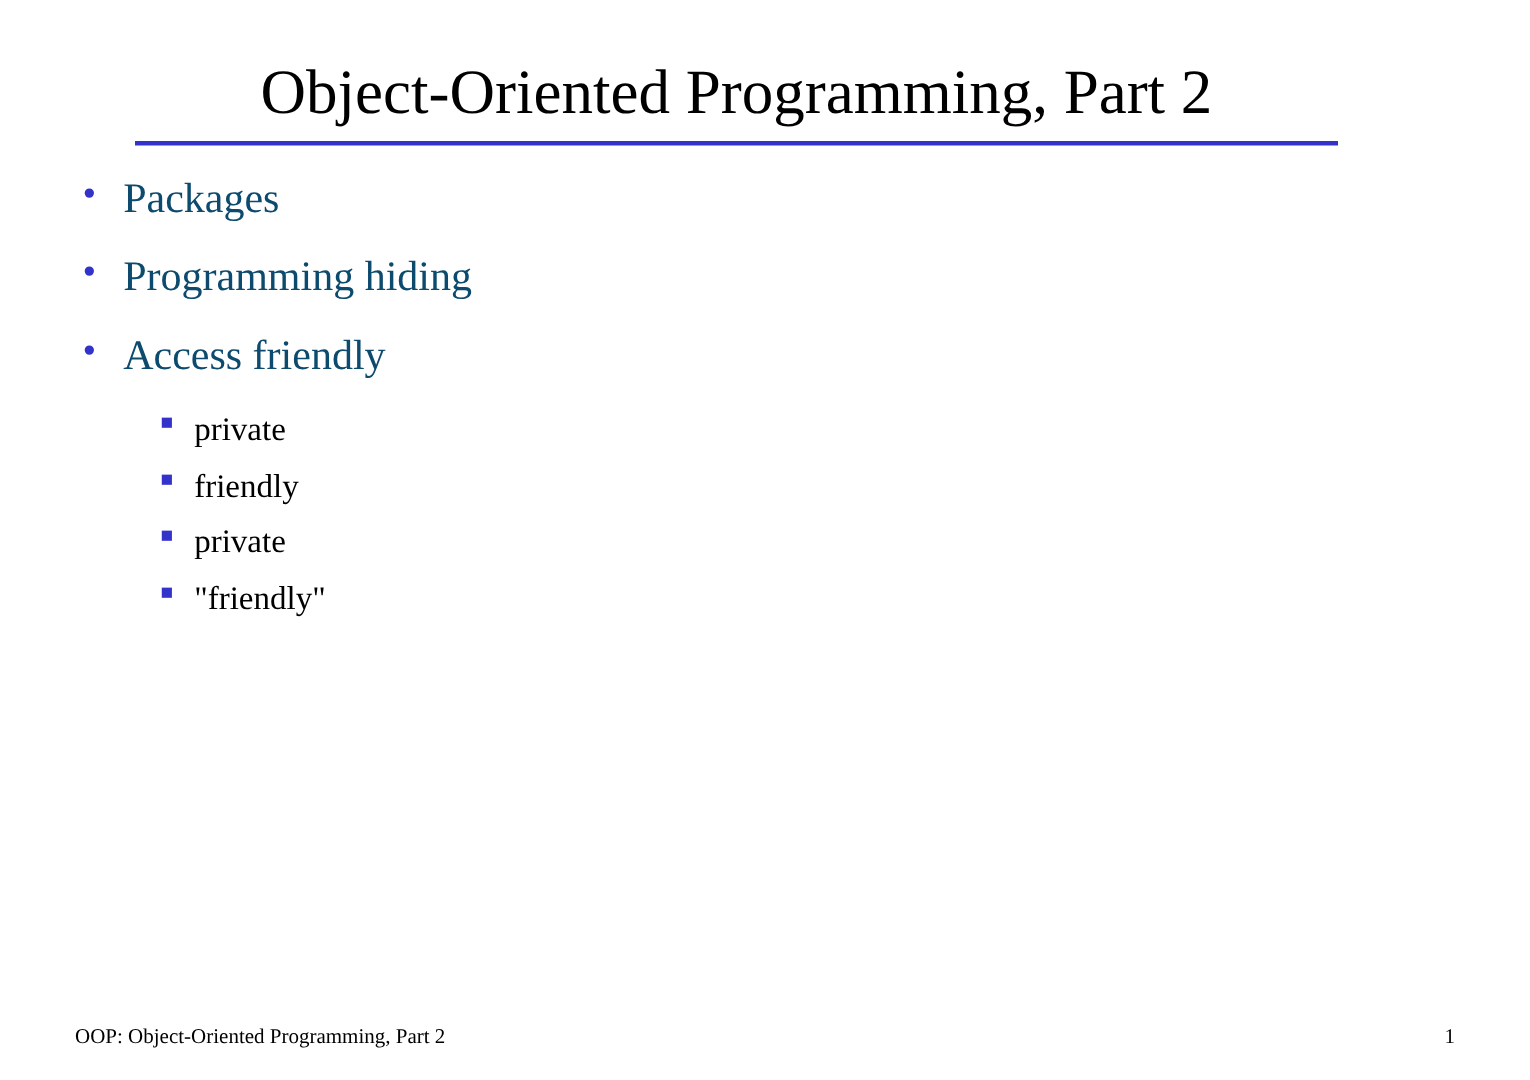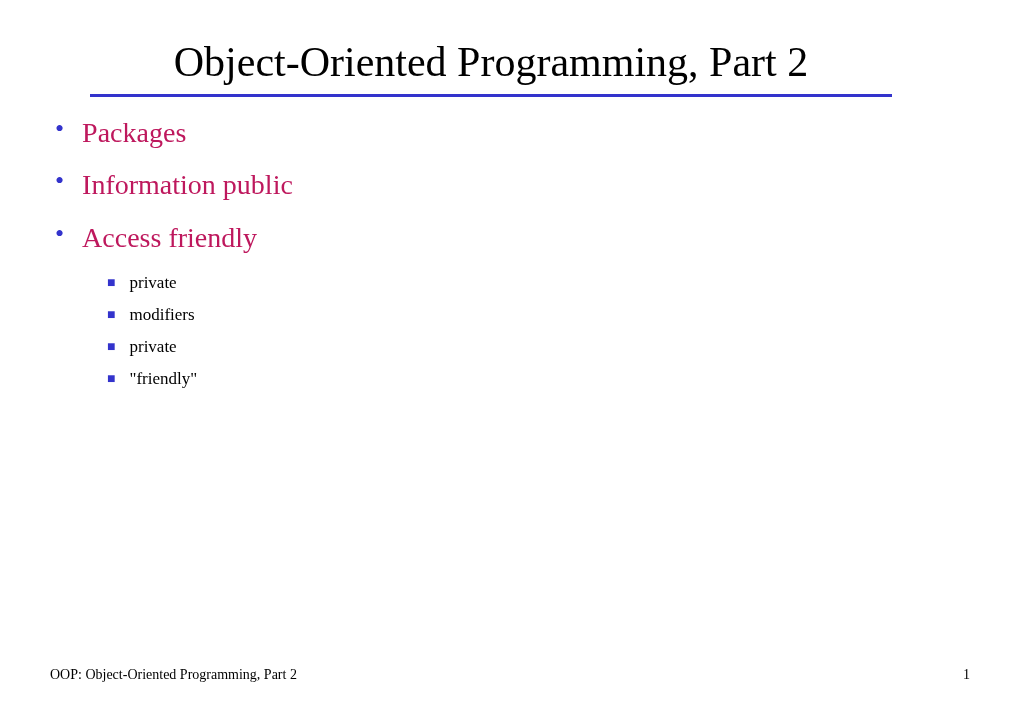--- a/index.html
+++ b/index.html
@@ -48,48 +48,48 @@
     .bullet-dot {
       color: #3333cc;
       font-size: 26px;
       line-height: 24px;
       margin-right: 18px;
       margin-top: 2px;
       flex-shrink: 0;
     }
     .bullet-text {
       font-size: 28px;
-      color: #be185d;
+      color: #0c4a6e;
       line-height: 1.3;
     }
     .sub-list {
       list-style: none;
       margin-left: 52px;
       margin-top: 4px;
     }
     .sub-item {
       display: flex;
       align-items: flex-start;
       margin-bottom: 10px;
     }
     .sub-square {
       color: #3333cc;
       font-size: 14px;
       line-height: 22px;
       margin-right: 14px;
       flex-shrink: 0;
     }
     .sub-text {
-      font-size: 17px;
+      font-size: 22px;
       color: #000000;
       line-height: 1.25;
     }
     .footer {
       position: absolute;
-      bottom: 37px;
+      bottom: 20px;
       left: 50px;
       right: 50px;
       display: flex;
       justify-content: space-between;
       align-items: flex-start;
       margin-top: 10px;
     }
     .footer-left {
       font-size: 14px;
       color: #000000;
@@ -107,36 +107,36 @@
   <div class="title-rule"></div>
 
   <div class="content">
     <ul class="bullet-list">
       <li class="bullet-item">
         <span class="bullet-dot">•</span>
         <span class="bullet-text">Packages</span>
       </li>
       <li class="bullet-item">
         <span class="bullet-dot">•</span>
-        <span class="bullet-text">Information public</span>
+        <span class="bullet-text">Programming hiding</span>
       </li>
       <li class="bullet-item">
         <span class="bullet-dot">•</span>
         <span class="bullet-text">Access friendly</span>
       </li>
     </ul>
 
     <ul class="sub-list">
       <li class="sub-item">
         <span class="sub-square">■</span>
         <span class="sub-text">private</span>
       </li>
       <li class="sub-item">
         <span class="sub-square">■</span>
-        <span class="sub-text">modifiers</span>
+        <span class="sub-text">friendly</span>
       </li>
       <li class="sub-item">
         <span class="sub-square">■</span>
         <span class="sub-text">private</span>
       </li>
       <li class="sub-item">
         <span class="sub-square">■</span>
         <span class="sub-text">"friendly"</span>
       </li>
     </ul>

